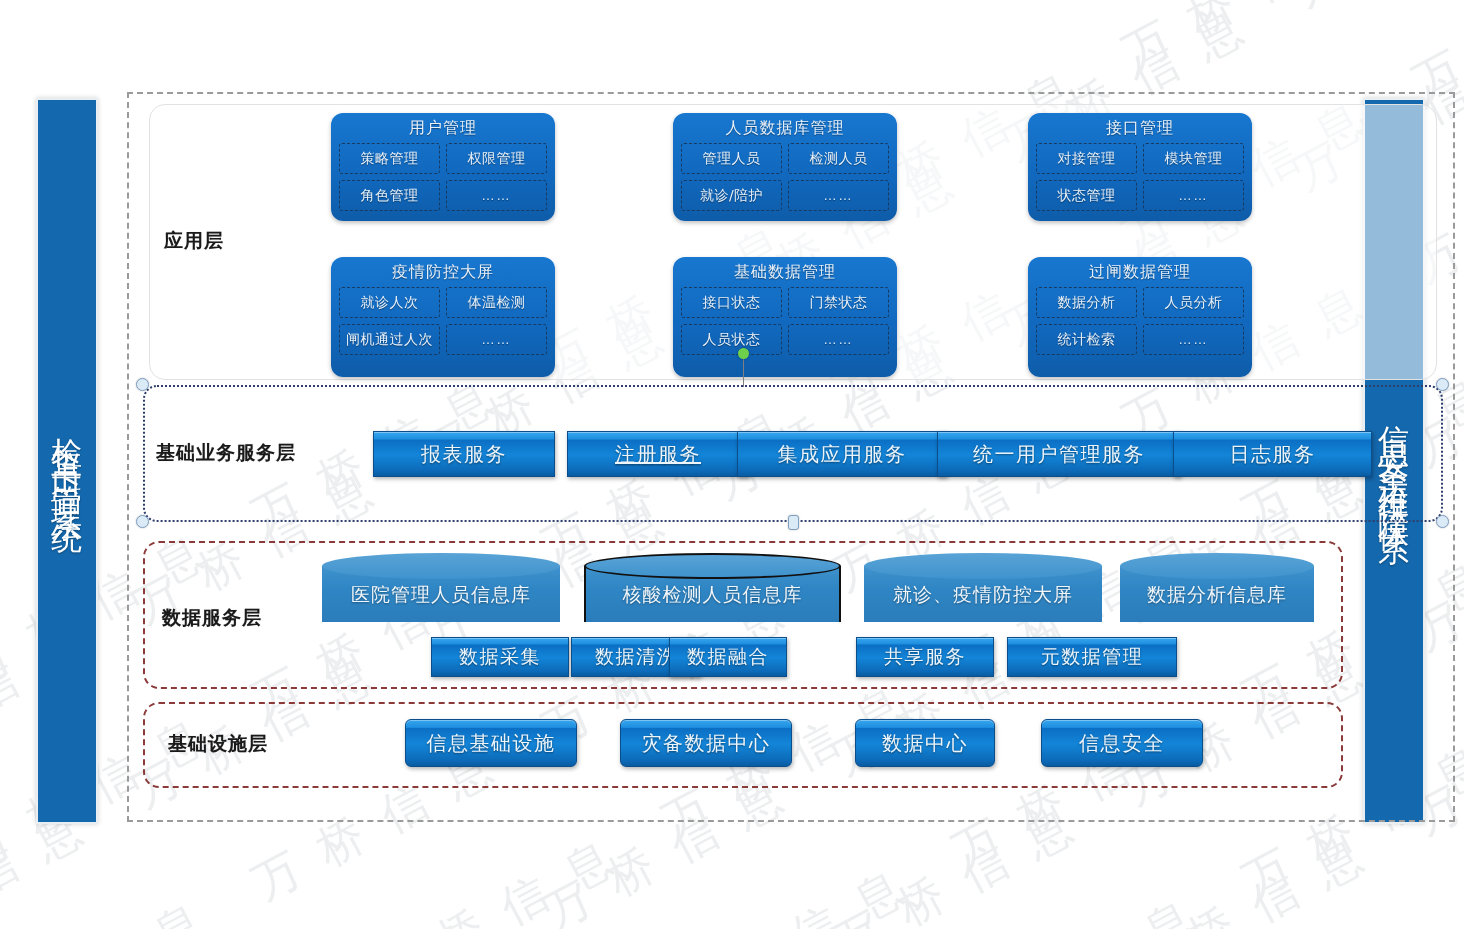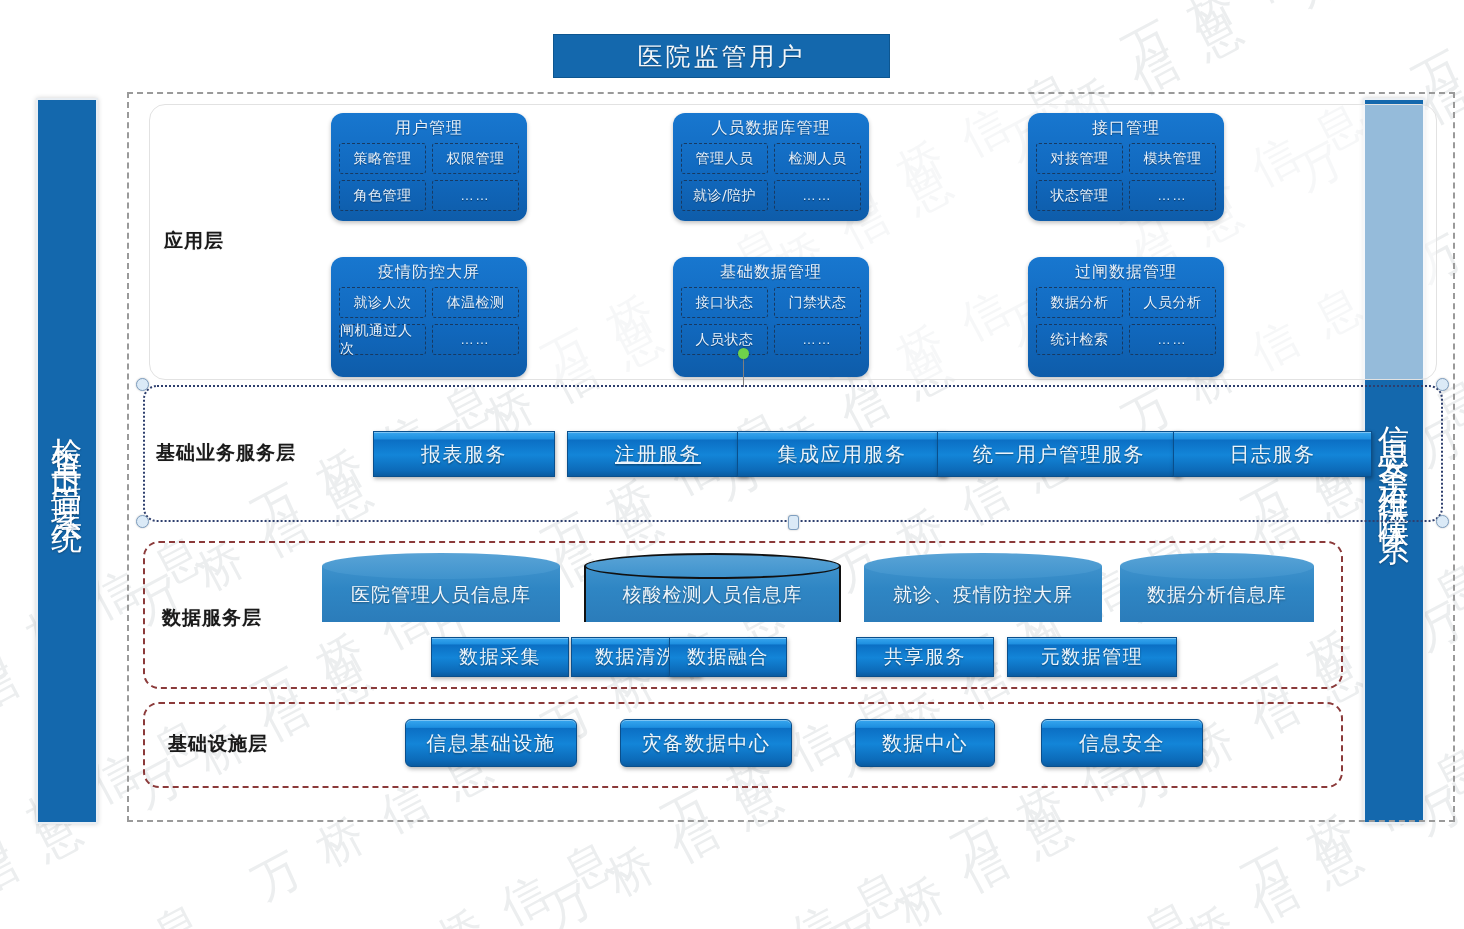--- a/index.html
+++ b/index.html
@@ -118,21 +118,21 @@
     text-shadow: 0 0 1px rgba(0,0,0,.25);
   }
   #label-app      { left: 164px; top: 228px; }
   #label-service  { left: 156px; top: 440px; }
   #label-data     { left: 162px; top: 605px; }
   #label-infra    { left: 168px; top: 731px; }
 
   
   .app-card {
     position: absolute;
-    width: 196px; height: 108px;
+    width: 224px; height: 108px;
     background: linear-gradient(180deg,#1877cf 0%, #1169bf 55%, #0e5ca9 100%);
     border-radius: 12px;
     box-shadow: 0 2px 4px rgba(0,0,0,.25);
     padding: 3px 8px 8px 8px;
   }
   .app-card.tall { height: 120px; }
   .app-card-title {
     text-align: center;
     color: #e8f1fa;
     font-size: 16px;
@@ -269,23 +269,20 @@
     <div class="wm-row" style="left: -300px; top: 860px;">万桥信息  万桥信息  万桥信息  万桥信息  万桥信息  万桥信息  万桥信息  万桥信息  万桥信息  万桥信息  万桥信息  万桥信息  万桥信息  万桥信息  </div>
     <div class="wm-row" style="left: -180px; top: 952px;">万桥信息  万桥信息  万桥信息  万桥信息  万桥信息  万桥信息  万桥信息  万桥信息  万桥信息  万桥信息  万桥信息  万桥信息  万桥信息  万桥信息  </div>
     <div class="wm-row" style="left: -300px; top: 1044px;">万桥信息  万桥信息  万桥信息  万桥信息  万桥信息  万桥信息  万桥信息  万桥信息  万桥信息  万桥信息  万桥信息  万桥信息  万桥信息  万桥信息  </div>
     <div class="wm-row" style="left: -180px; top: 1136px;">万桥信息  万桥信息  万桥信息  万桥信息  万桥信息  万桥信息  万桥信息  万桥信息  万桥信息  万桥信息  万桥信息  万桥信息  万桥信息  万桥信息  </div>
     <div class="wm-row" style="left: -300px; top: 1228px;">万桥信息  万桥信息  万桥信息  万桥信息  万桥信息  万桥信息  万桥信息  万桥信息  万桥信息  万桥信息  万桥信息  万桥信息  万桥信息  万桥信息  </div>
     <div class="wm-row" style="left: -180px; top: 1320px;">万桥信息  万桥信息  万桥信息  万桥信息  万桥信息  万桥信息  万桥信息  万桥信息  万桥信息  万桥信息  万桥信息  万桥信息  万桥信息  万桥信息  </div>
   </div>
 
 <div id="canvas">
 
-  <div id="top-title">
-    <span>医院监管用户</span>
-  </div>
 
   <div id="banner-left" class="side-banner">
     <span>检查卡口管理系统</span>
   </div>
   <div id="banner-right" class="side-banner">
     <span>信息安全运维保障体系</span>
   </div>
 
   <div id="outer-frame"></div>
 

